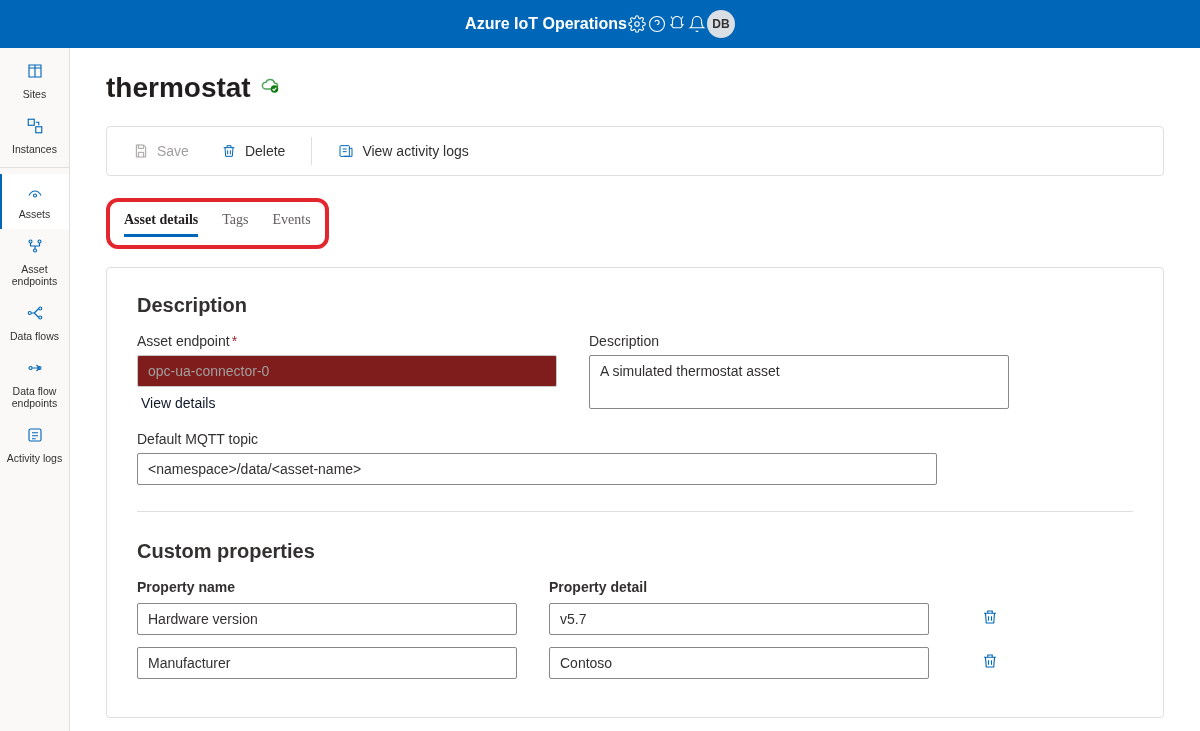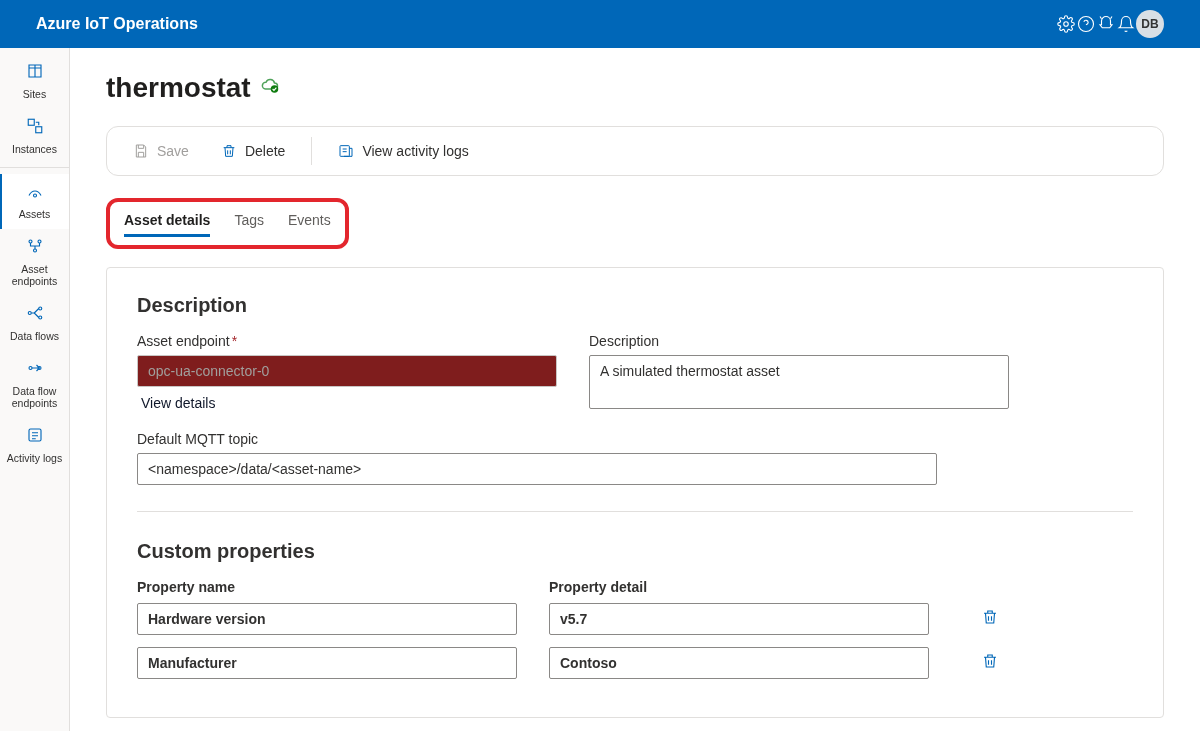--- a/index.html
+++ b/index.html
@@ -2,21 +2,21 @@
 <html><head>
 <meta charset="utf-8">
 <style>
   * { box-sizing: border-box; margin: 0; padding: 0; font-family: "Segoe UI", -apple-system, sans-serif; }
   html, body { height: 100%; overflow: hidden; }
   body { display: flex; flex-direction: column; background: #faf9f8; color: #323130; }
 
   
   .topbar {
     height: 48px; background: #0067b8; color: #fff; display: flex; align-items: center;
-    padding: 0 36px; justify-content: space-between; flex: 0 0 48px;
+    padding: 0 36px; justify-content: center; flex: 0 0 48px;
   }
   .topbar-title { font-size: 16px; font-weight: 600; }
   .topbar-actions { display: flex; align-items: center; }
   .topbar-icon { width: 20px; height: 20px; display: flex; align-items: center; justify-content: center; cursor: pointer; }
   .topbar-icon svg { width: 18px; height: 18px; stroke: #fff; fill: none; stroke-width: 1.5; }
   .avatar {
     width: 28px; height: 28px; border-radius: 50%; background: #d9dfe5; color: #333;
     display: flex; align-items: center; justify-content: center; font-size: 12px; font-weight: 600;
     cursor: pointer;
   }
@@ -53,40 +53,40 @@
   .breadcrumb a { color: #605e5c; text-decoration: none; cursor: pointer; }
   .breadcrumb .sep { margin: 0 6px; color: #605e5c; }
 
   
   .page-title-row { display: flex; align-items: center; gap: 10px; margin-bottom: 22px; }
   .page-title { font-size: 28px; font-weight: 600; color: #201f1e; }
   .cloud-badge svg { width: 18px; height: 18px; }
 
   
   .command-bar {
-    border: 1px solid #e1dfdd; border-radius: 12px; padding: 10px 14px;
+    border: 1px solid #e1dfdd; border-radius: 4px; padding: 10px 14px;
     display: flex; align-items: center; gap: 8px; margin-bottom: 22px; background: #fff;
   }
   .cmd-btn {
     display: flex; align-items: center; gap: 8px; padding: 6px 12px; cursor: pointer;
     font-size: 14px; border: none; background: none; color: #323130;
   }
   .cmd-btn.disabled { color: #a19f9d; cursor: default; }
   .cmd-btn svg { width: 16px; height: 16px; stroke-width: 1.5; fill: none; }
   .cmd-btn.disabled svg { stroke: #a19f9d; }
   .cmd-btn:not(.disabled) svg { stroke: #0067b8; }
   .cmd-divider { width: 1px; height: 28px; background: #e1dfdd; margin: 0 6px; }
 
   
   .tabs-highlight {
     display: inline-block; border: 4px solid #e3262d; border-radius: 12px;
     padding: 10px 14px 8px 14px; margin-bottom: 18px;
   }
   .tabs { display: flex; gap: 24px; }
-  .tab { font-size: 14px; color: #605e5c; padding-bottom: 6px; cursor: pointer; }
+  .tab { font-size: 14px; color: #605e5c; padding-bottom: 6px; cursor: pointer; font-family: Liberation Serif, serif; }
   .tab.active { color: #201f1e; font-weight: 600; border-bottom: 3px solid #0067b8; }
 
   
   .card {
     border: 1px solid #e1dfdd; border-radius: 4px; padding: 26px 30px; background: #fff;
   }
   .section-title { font-size: 20px; font-weight: 700; margin-bottom: 16px; }
   .section-title.cp { margin-top: 28px; }
 
   .form-row { display: flex; gap: 32px; margin-bottom: 18px; }
@@ -104,21 +104,21 @@
   textarea { resize: none; height: 54px; }
 
   .link { color: #0f172a; font-size: 14px; cursor: pointer; display: inline-block; margin-top: 8px; padding-left: 4px; }
 
   .section-divider { border: none; border-top: 1px solid #e1dfdd; margin: 26px 0; }
 
   
   .cp-header { display: flex; gap: 32px; margin-bottom: 8px; }
   .cp-header > div { flex: 0 0 380px; font-size: 14px; font-weight: 600; }
   .cp-row { display: flex; gap: 32px; align-items: center; margin-bottom: 12px; }
-  .cp-row input { flex: 0 0 380px; font-weight: bold; }
+  .cp-row input { flex: 0 0 380px; }
   .cp-trash { cursor: pointer; margin-left: 20px; }
   .cp-trash svg { width: 18px; height: 18px; stroke: #0067b8; fill: none; stroke-width: 1.5; }
 </style>
 </head>
 <body>
 
 <div class="topbar">
   <div class="topbar-title">Azure IoT Operations</div>
   <div class="topbar-actions">
     <span class="topbar-icon">

